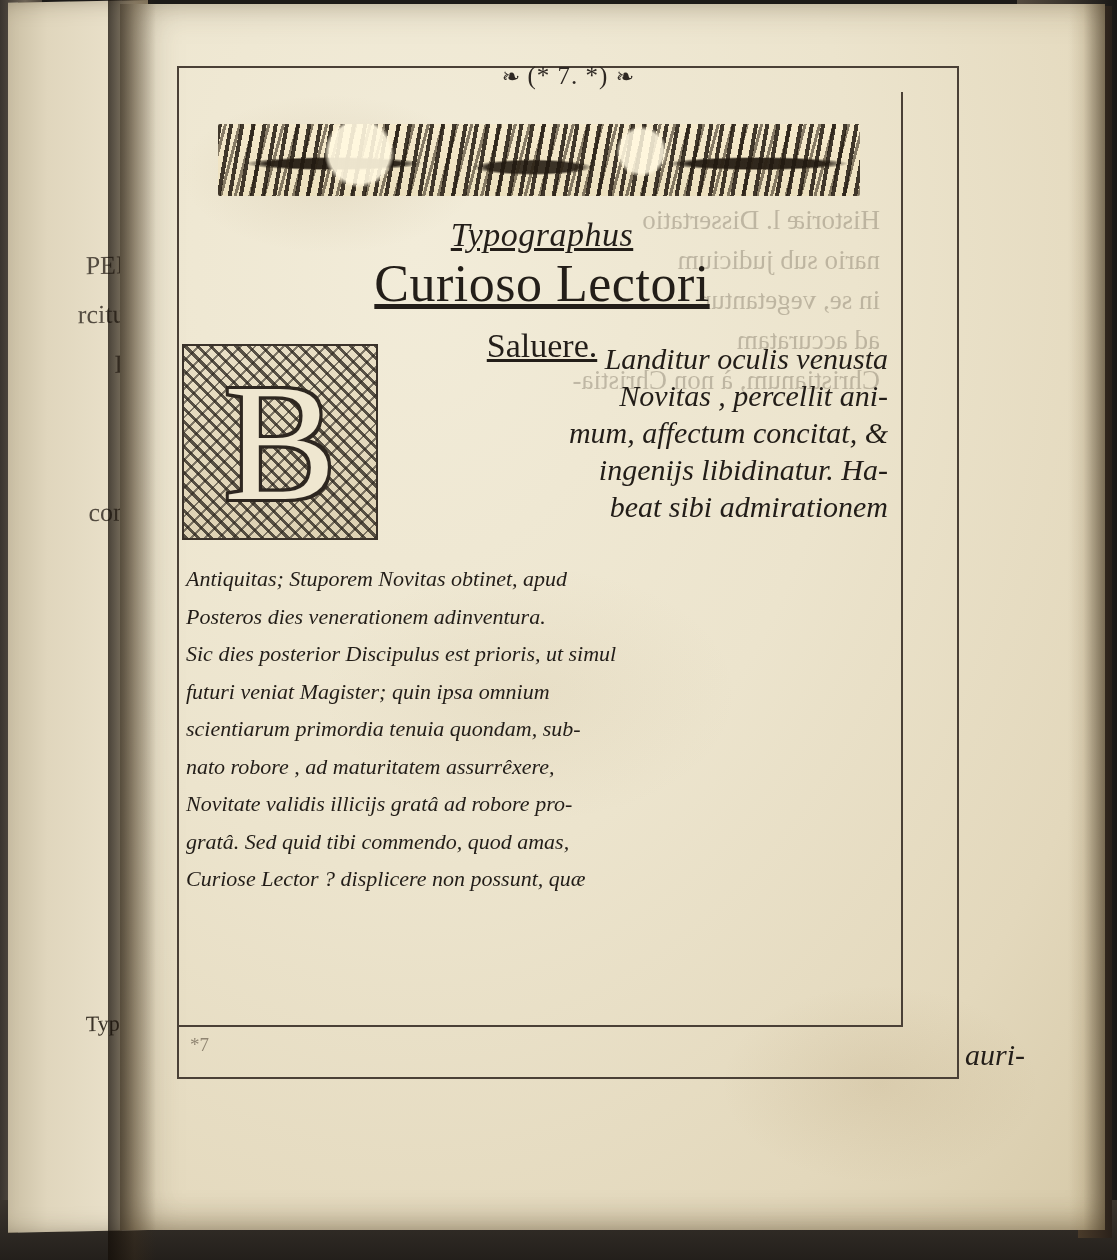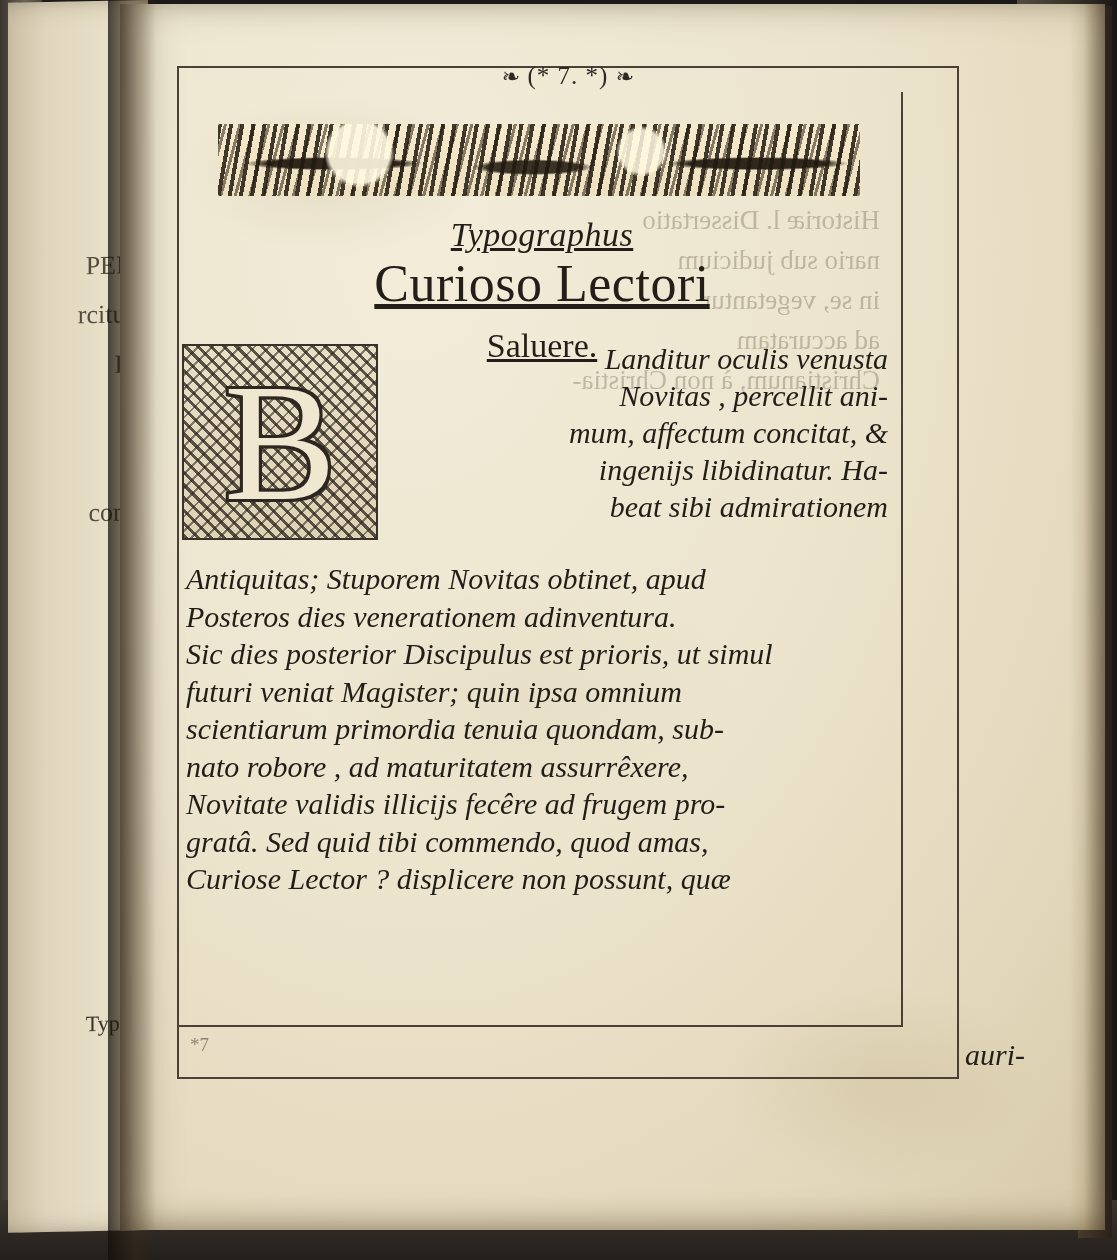--- a/index.html
+++ b/index.html
@@ -219,21 +219,21 @@
     font-size: 30px;
     line-height: 37px;
   }
   .body-full {
     position: absolute;
     left: 66px; top: 556px;
     width: 706px;
     color: #221d18;
     font-family: "Liberation Serif", serif;
     font-style: italic;
-    font-size: 30px;
+    font-size: 22px;
     line-height: 37.5px;
   }
   .body-indent div, .body-full div { white-space: nowrap; }
   .body-indent div { text-align: right; }
 
   .catchword {
     position: absolute;
     right: 80px; top: 1034px;
     font-family: "Liberation Serif", serif;
     font-style: italic;
@@ -348,21 +348,21 @@
       <div>beat  sibi  admirationem</div>
     </div>
 
     <div class="body-full">
       <div>Antiquitas; Stuporem Novitas obtinet, apud</div>
       <div>Posteros dies venerationem adinventura.</div>
       <div>Sic dies posterior Discipulus est prioris, ut simul</div>
       <div>futuri veniat Magister; quin ipsa omnium</div>
       <div>scientiarum primordia tenuia quondam, sub-</div>
       <div>nato robore , ad maturitatem assurrêxere,</div>
-      <div>Novitate validis illicijs fecêre ad frugem pro-</div>
+      <div>Novitate validis illicijs gratâ ad robore pro-</div>
       <div>gratâ. Sed quid tibi commendo, quod amas,</div>
       <div>Curiose Lector ? displicere non possunt, quæ</div>
     </div>
 
     <div class="signature">*7</div>
     <div class="catchword">auri-</div>
 
     <div class="fore-edge"></div>
   </div>
 

